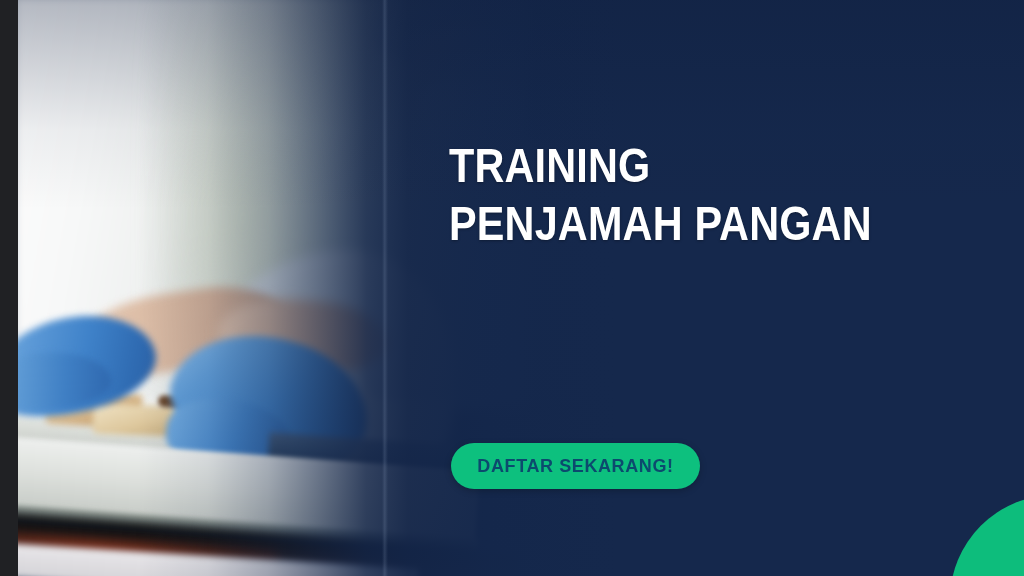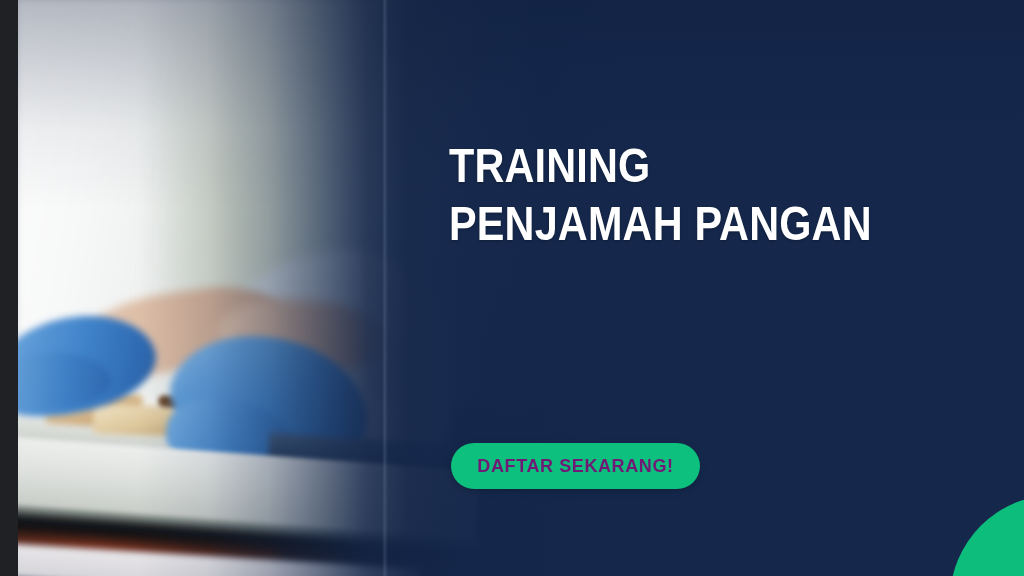--- a/index.html
+++ b/index.html
@@ -407,21 +407,21 @@
   
   .cta {
     position: absolute;
     left: 433px;
     top: 443px;
     width: 249px;
     height: 46px;
     border: none;
     border-radius: 23px;
     background: #0dc07e;
-    color: #701a75;
+    color: #0c4a6e;
     font-family: "Liberation Sans", sans-serif;
     font-weight: bold;
     font-size: 18px;
     letter-spacing: 0.6px;
     cursor: pointer;
     box-shadow: 0 2px 7px rgba(0,0,0,0.22);
     padding: 0;
   }
 
   

